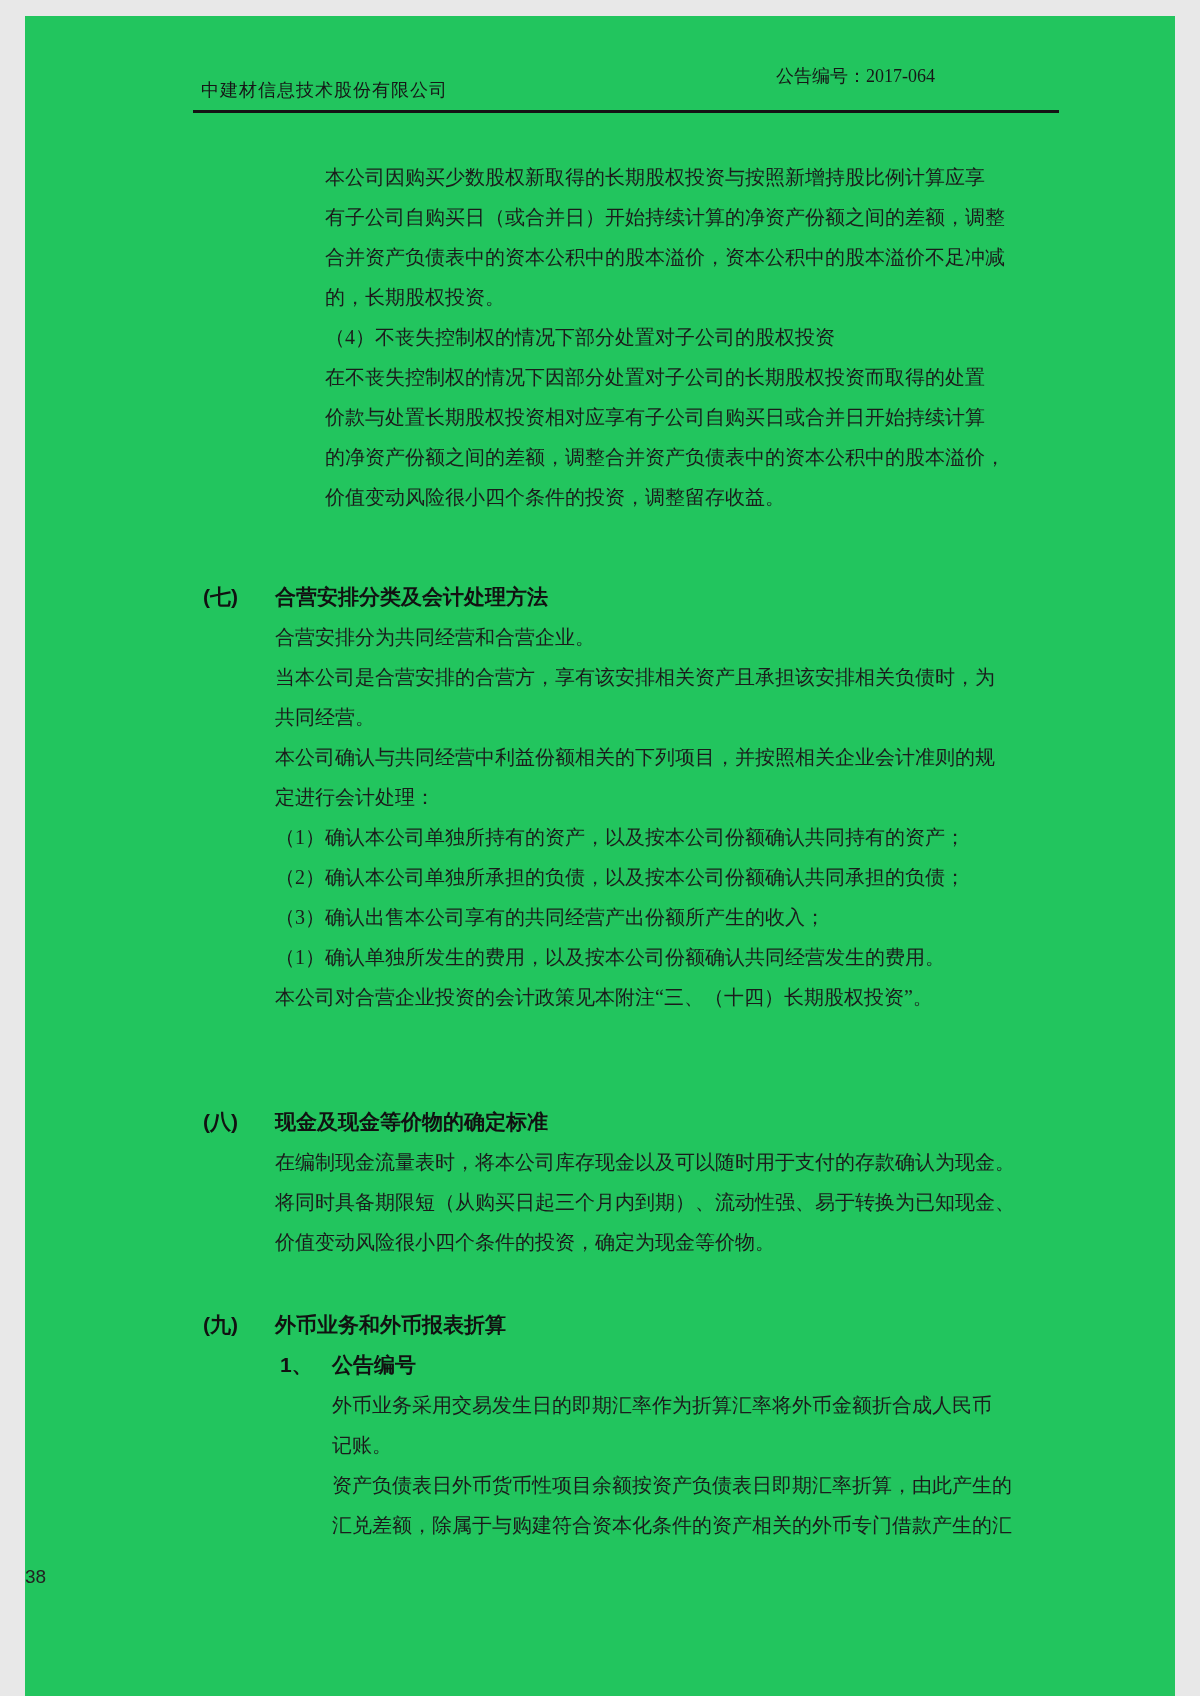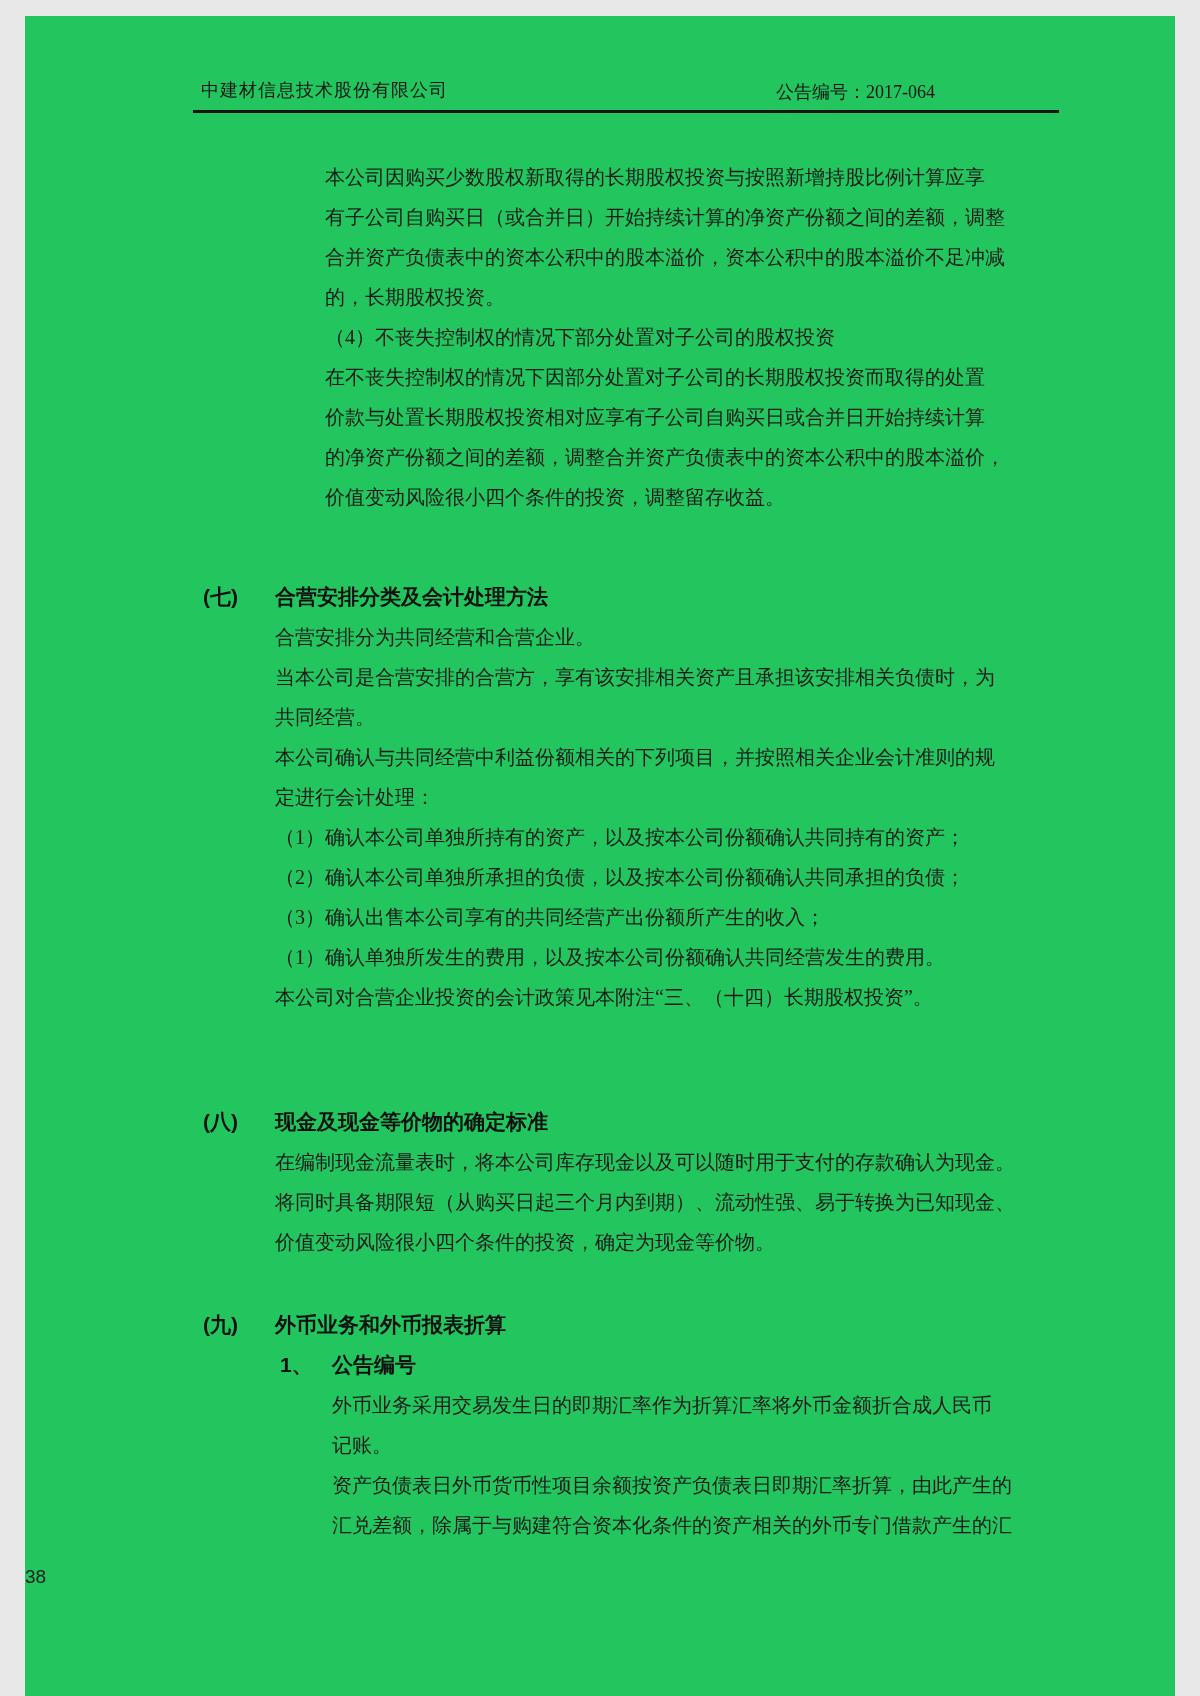--- a/index.html
+++ b/index.html
@@ -22,21 +22,21 @@
     left: 176px;
     top: 62px;
     font: 18px/24px "Liberation Serif", serif;
     letter-spacing: 1px;
     color: #161616;
     white-space: nowrap;
   }
   .header-notice {
     position: absolute;
     right: 240px;
-    top: 64px;
+    top: 48px;
     font: 18px/24px "Liberation Serif", serif;
     color: #161616;
     white-space: nowrap;
   }
   .header-rule {
     position: absolute;
     left: 168px;
     top: 94px;
     width: 866px;
     height: 3px;

